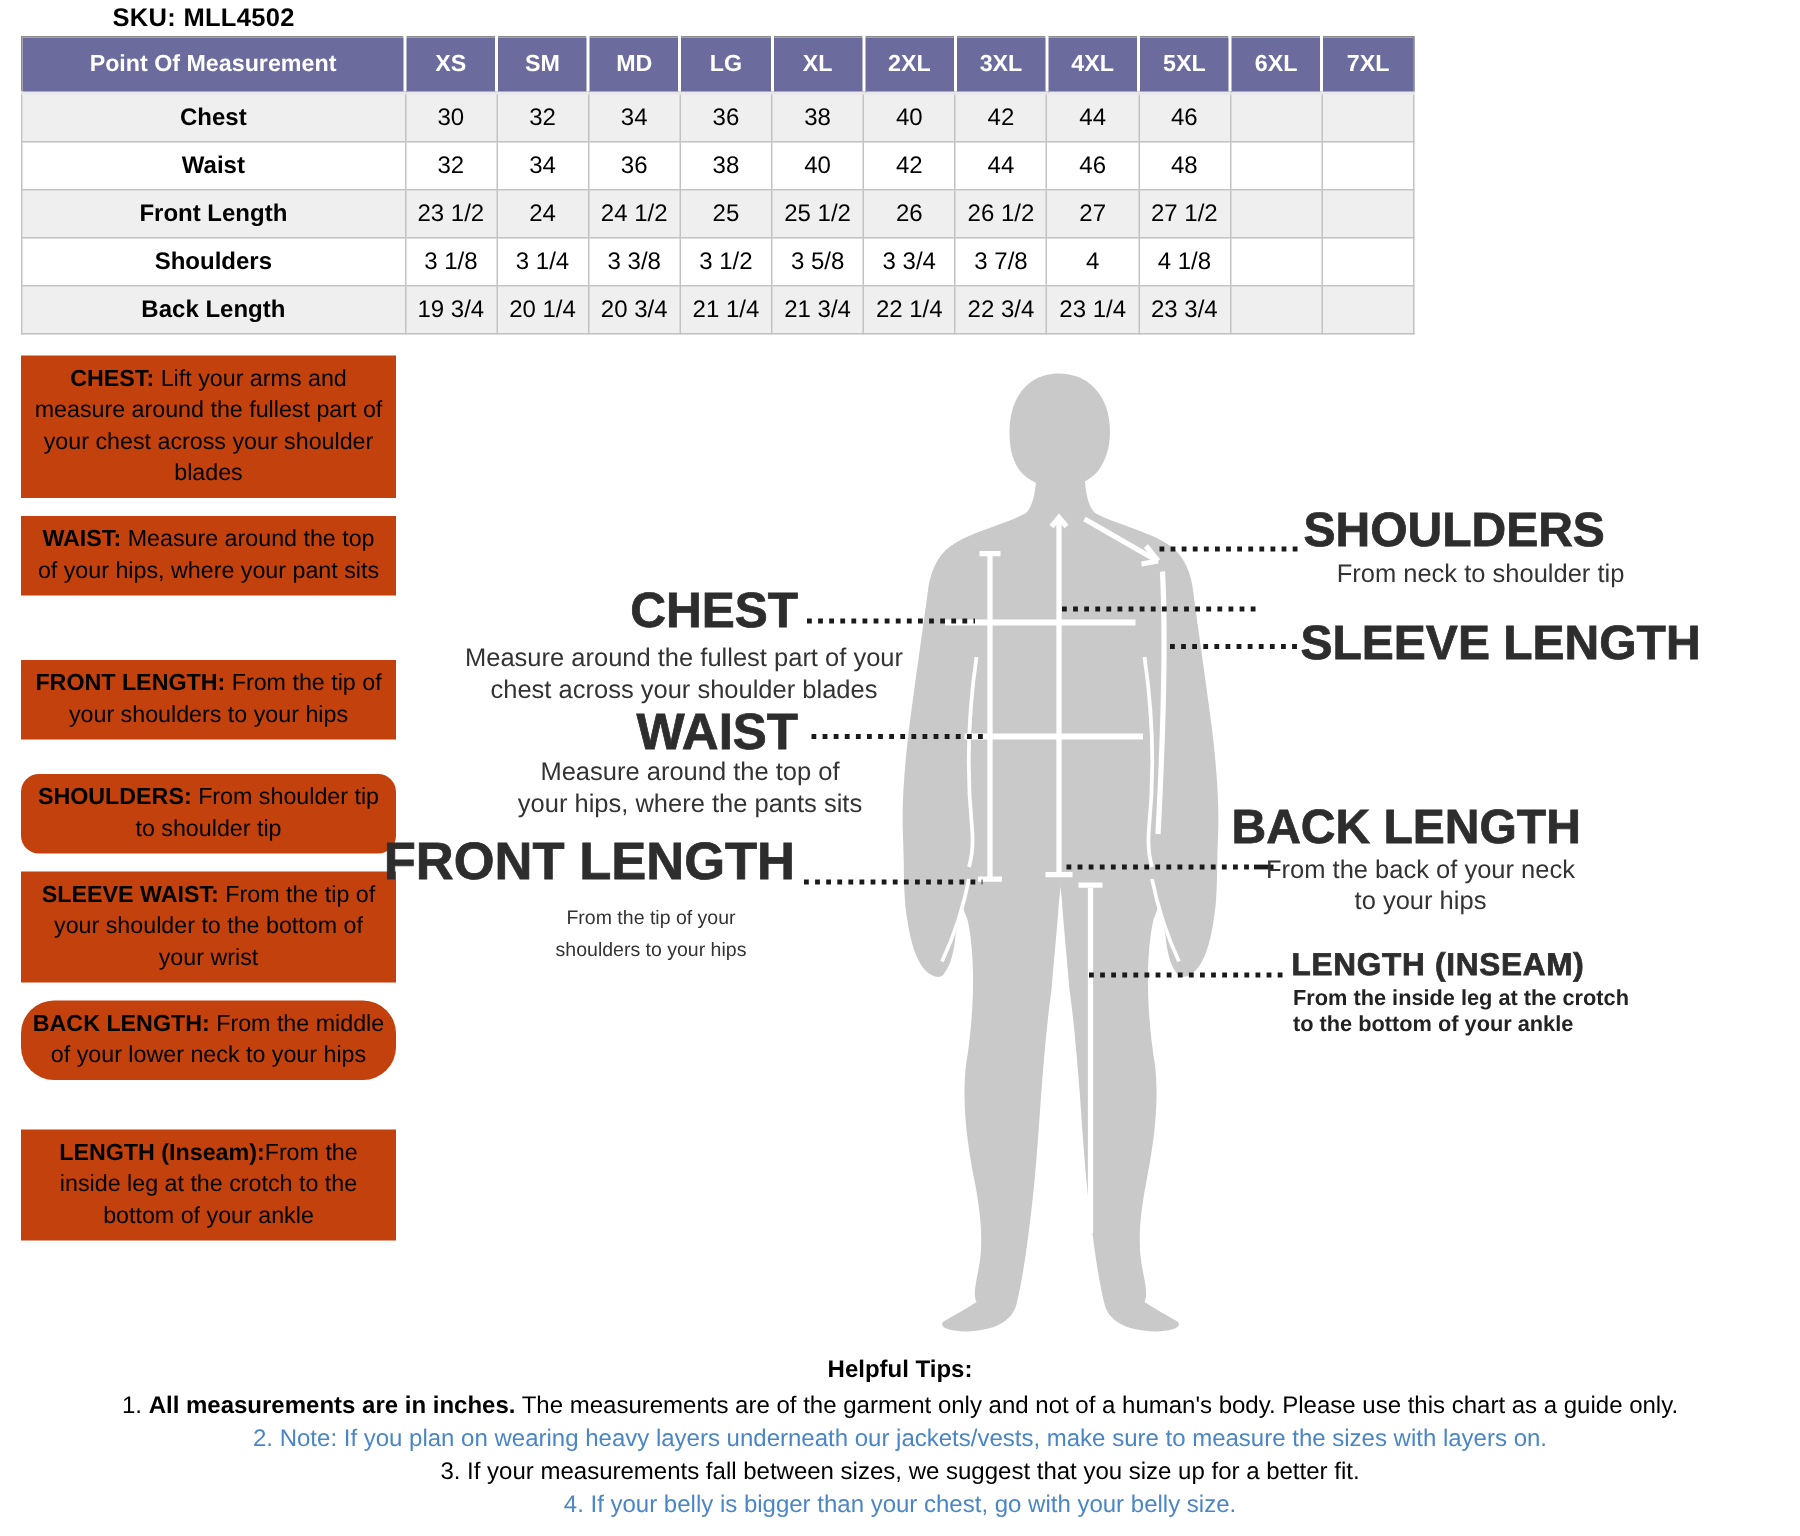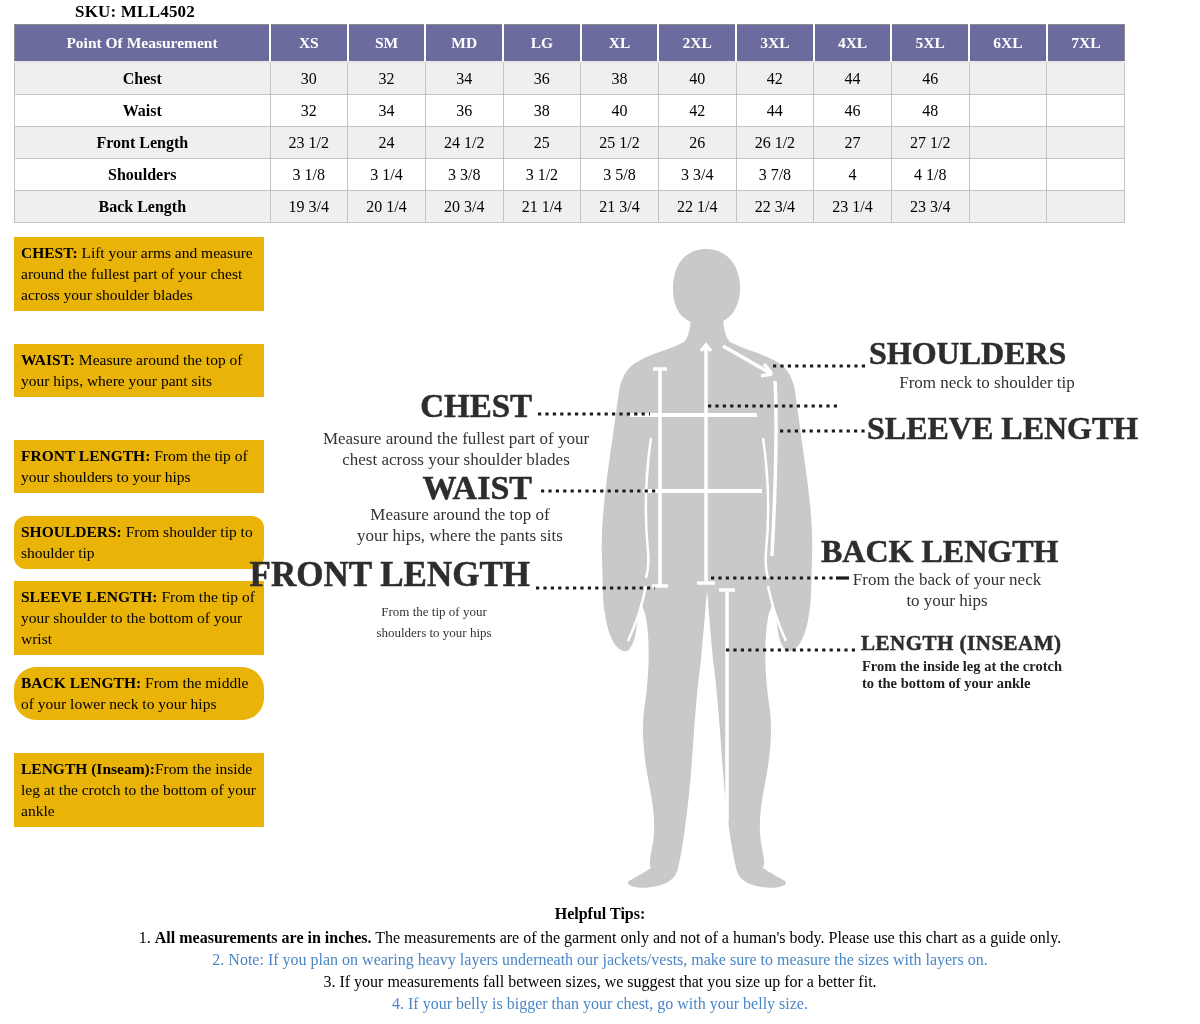--- a/index.html
+++ b/index.html
@@ -1,35 +1,35 @@
 <!DOCTYPE html>
 <html><head>
 <meta charset="utf-8">
 <style>
   html,body{margin:0;padding:0;background:#fff;}
   .page{position:relative;width:1200px;height:1024px;background:#fff;overflow:hidden;
-        font-family:Liberation Serif, serif;color:#000;}
+        font-family:Liberation Sans, sans-serif;color:#000;}
 
   
   .sku{position:absolute;left:75px;top:2px;font-size:17px;font-weight:bold;letter-spacing:.2px;}
 
   
-  table.size{position:absolute;left:14px;top:24px;width:1111px;border-collapse:collapse;
+  table.size{position:absolute;left:14px;top:24px;width:929px;border-collapse:collapse;
              table-layout:fixed;border:1px solid #8d8d8d;}
   table.size thead th{background:#6b6b9e;color:#fff;font-size:15.5px;font-weight:bold;
              height:34px;border-left:2px solid #fff;border-bottom:2px solid #e8e8ec;text-align:center;}
   table.size thead th:first-child{width:252px;border-left:none;}
   table.size td{height:29px;text-align:center;vertical-align:middle;font-size:16px;
              border:1px solid #c2c2c2;background:#fff;}
   table.size tr.alt td{background:#efefef;}
   table.size td.rowlabel{font-weight:bold;}
 
   
-  .instr{position:absolute;left:14px;width:236px;background:#eab308;padding:5px 7px 6px 7px;
-         font-size:15.5px;line-height:21px;color:#000;}
+  .instr{position:absolute;left:14px;width:236px;background:#c2410c;padding:5px 7px 6px 7px;
+         font-size:15.5px;line-height:21px;color:#000;text-align:center;}
   .instr b{font-weight:bold;}
 
   
   svg.diagram{position:absolute;left:0;top:0;pointer-events:none;}
 
   .dh{position:absolute;font-weight:bold;color:#2d2d2d;-webkit-text-stroke:.5px #2d2d2d;
       white-space:nowrap;line-height:1;}
   .dd{position:absolute;color:#333;white-space:pre-line;}
 
   .h-chest{left:300px;top:390px;width:232px;text-align:right;font-size:33px;}
@@ -148,21 +148,21 @@
           <td></td>
         </tr>
       </tbody>
   </table>
 
   <div>
       <div class="instr" style="top: 237px;"><b>CHEST:</b><span> Lift your arms  and measure around the fullest part of your chest across your shoulder blades</span></div>
       <div class="instr" style="top: 344px;"><b>WAIST:</b><span>  Measure around the top of your hips, where your pant sits</span></div>
       <div class="instr" style="top: 440px;"><b>FRONT LENGTH:</b><span> From the tip of your shoulders to your hips</span></div>
       <div class="instr" style="top: 516px; border-radius: 12px;"><b>SHOULDERS:</b><span> From shoulder tip to shoulder tip</span></div>
-      <div class="instr" style="top: 581px;"><b>SLEEVE LENGTH:</b><span> From the tip of your shoulder to the bottom of your wrist</span></div>
+      <div class="instr" style="top: 581px;"><b>SLEEVE WAIST:</b><span> From the tip of your shoulder to the bottom of your wrist</span></div>
       <div class="instr" style="top: 667px; border-radius: 22px;"><b>BACK LENGTH:</b><span> From the middle of your lower neck to your hips</span></div>
       <div class="instr" style="top: 753px;"><b>LENGTH (Inseam):</b><span>From the inside leg at the crotch to the bottom of your ankle</span></div>
     </div>
 
   <svg class="diagram" width="1200" height="1024" viewBox="0 0 1200 1024">
     <g fill="#c9c9c9" stroke="none">
 
       <path d="M673 288 C673 263,687 249,706 249 C725 249,740 263,740 288
                C740 299,737 307,732 314 C726 321,717 325,706 325
                C695 325,686 321,680 314 C675 307,673 299,673 288 Z"></path>

